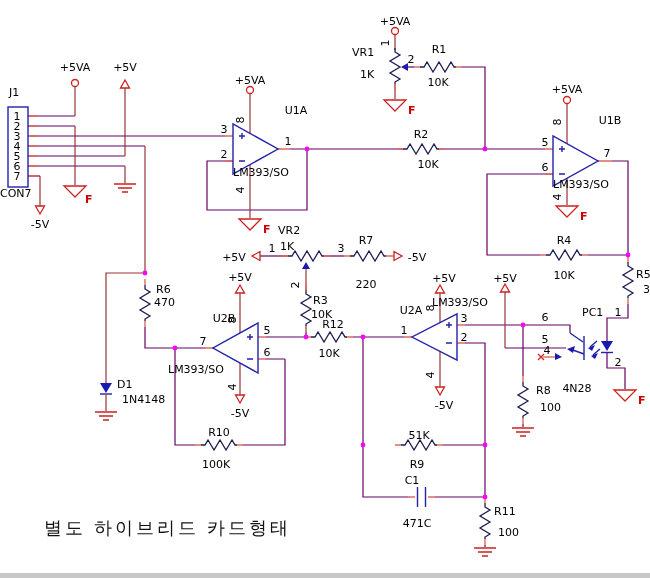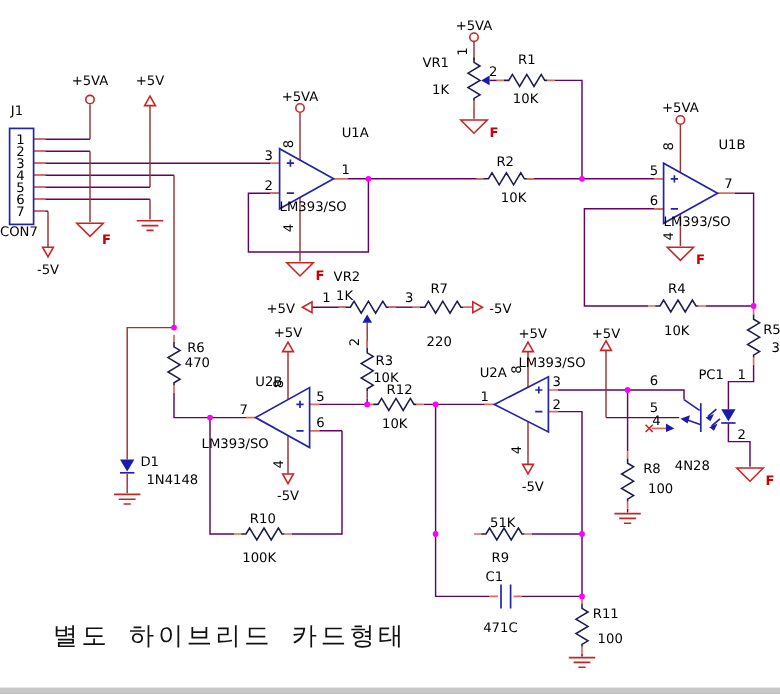--- a/index.html
+++ b/index.html
@@ -8,21 +8,21 @@
   text{font-family:"DejaVu Sans",sans-serif;font-size:11px;fill:#000000;}
   text.red{fill:#cc0000;font-weight:bold;}
   .wire{stroke:#660066;stroke-width:1.2;fill:none;}
   .stem{stroke:#993333;stroke-width:1.2;fill:none;}
   .stub{stroke:#e06a5a;stroke-width:1.4;fill:none;}
   .comp{stroke:#2222aa;stroke-width:1.4;fill:none;}
   .compfill{fill:#1a1aae;stroke:none;}
   .res{stroke:#1c1c50;stroke-width:1.3;fill:none;}
   .sym{stroke:#cc2222;stroke-width:1.3;fill:none;}
   .dot{fill:#ff00ff;stroke:none;}
-  #caption{position:absolute;left:44px;top:516px;font-size:21px;letter-spacing:3px;color:#111;font-family:Liberation Mono, monospace;}
+  #caption{position:absolute;left:44px;top:516px;font-size:18px;letter-spacing:3px;color:#111;font-family:Liberation Sans, sans-serif;}
   #bottombar{position:absolute;left:0;bottom:0;width:650px;height:5px;background:#c8c8c8;}
 </style>
 </head>
 <body>
 
 <div id="stage">
 <svg width="650" height="578" viewBox="0 0 650 578">
   <defs>
     <g id="rz">
           <path class="res" d="M0 0 L4 0 L7 -5 L13 5 L19 -5 L25 5 L31 -5 L34 0 L36 0"></path>

